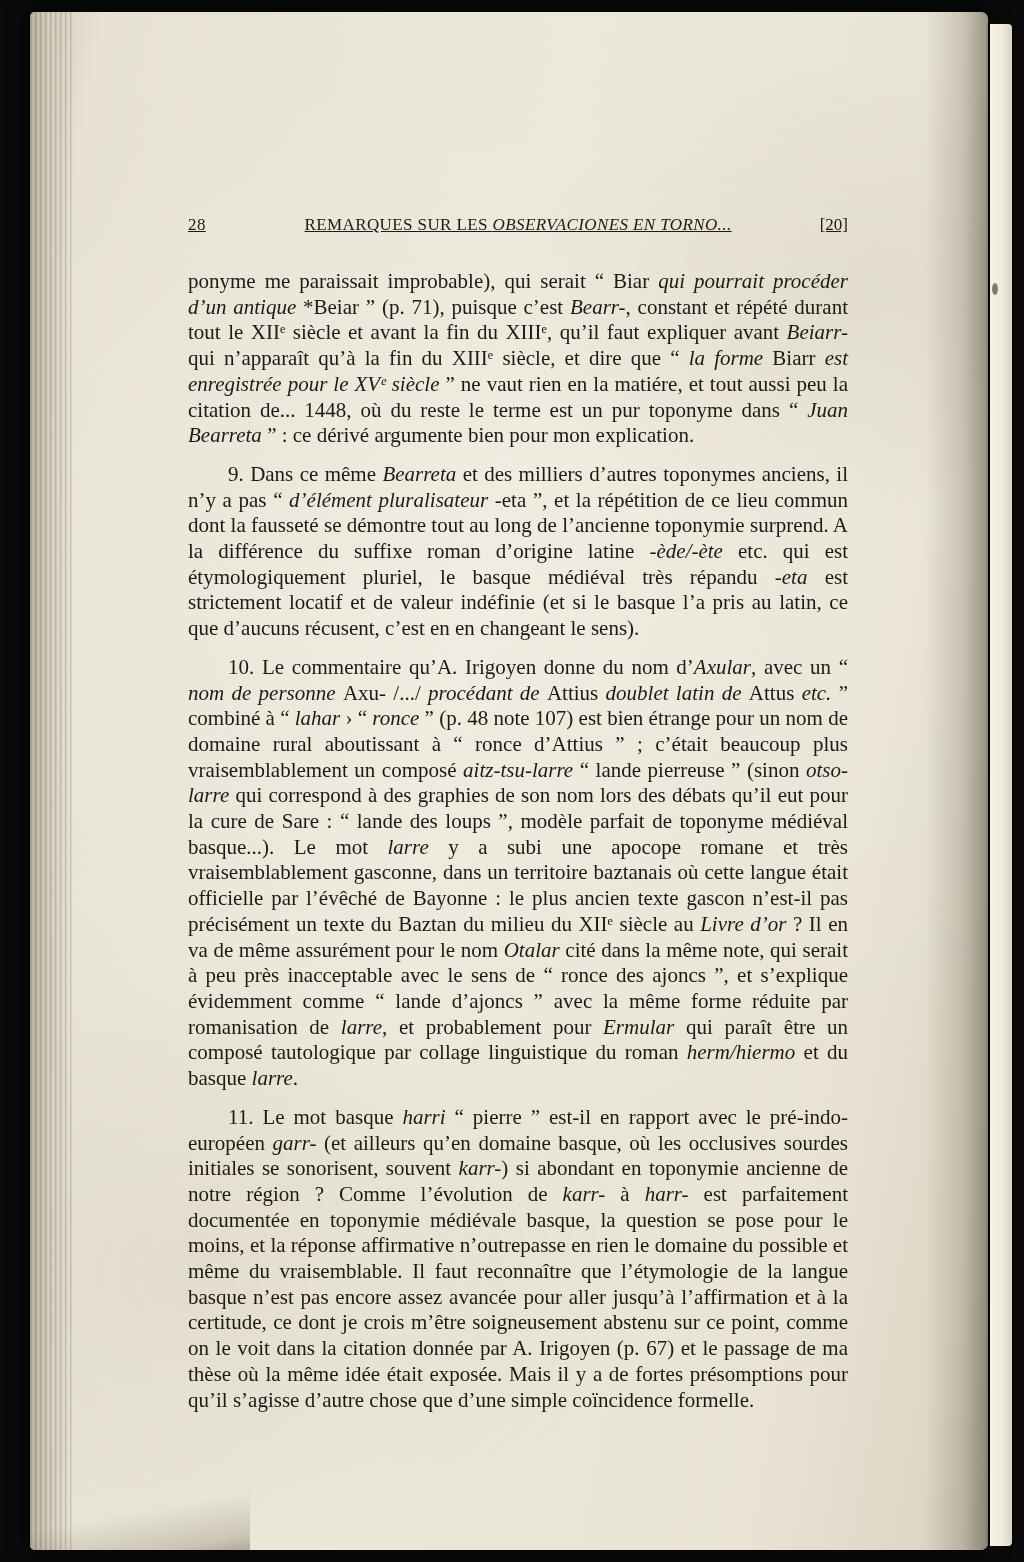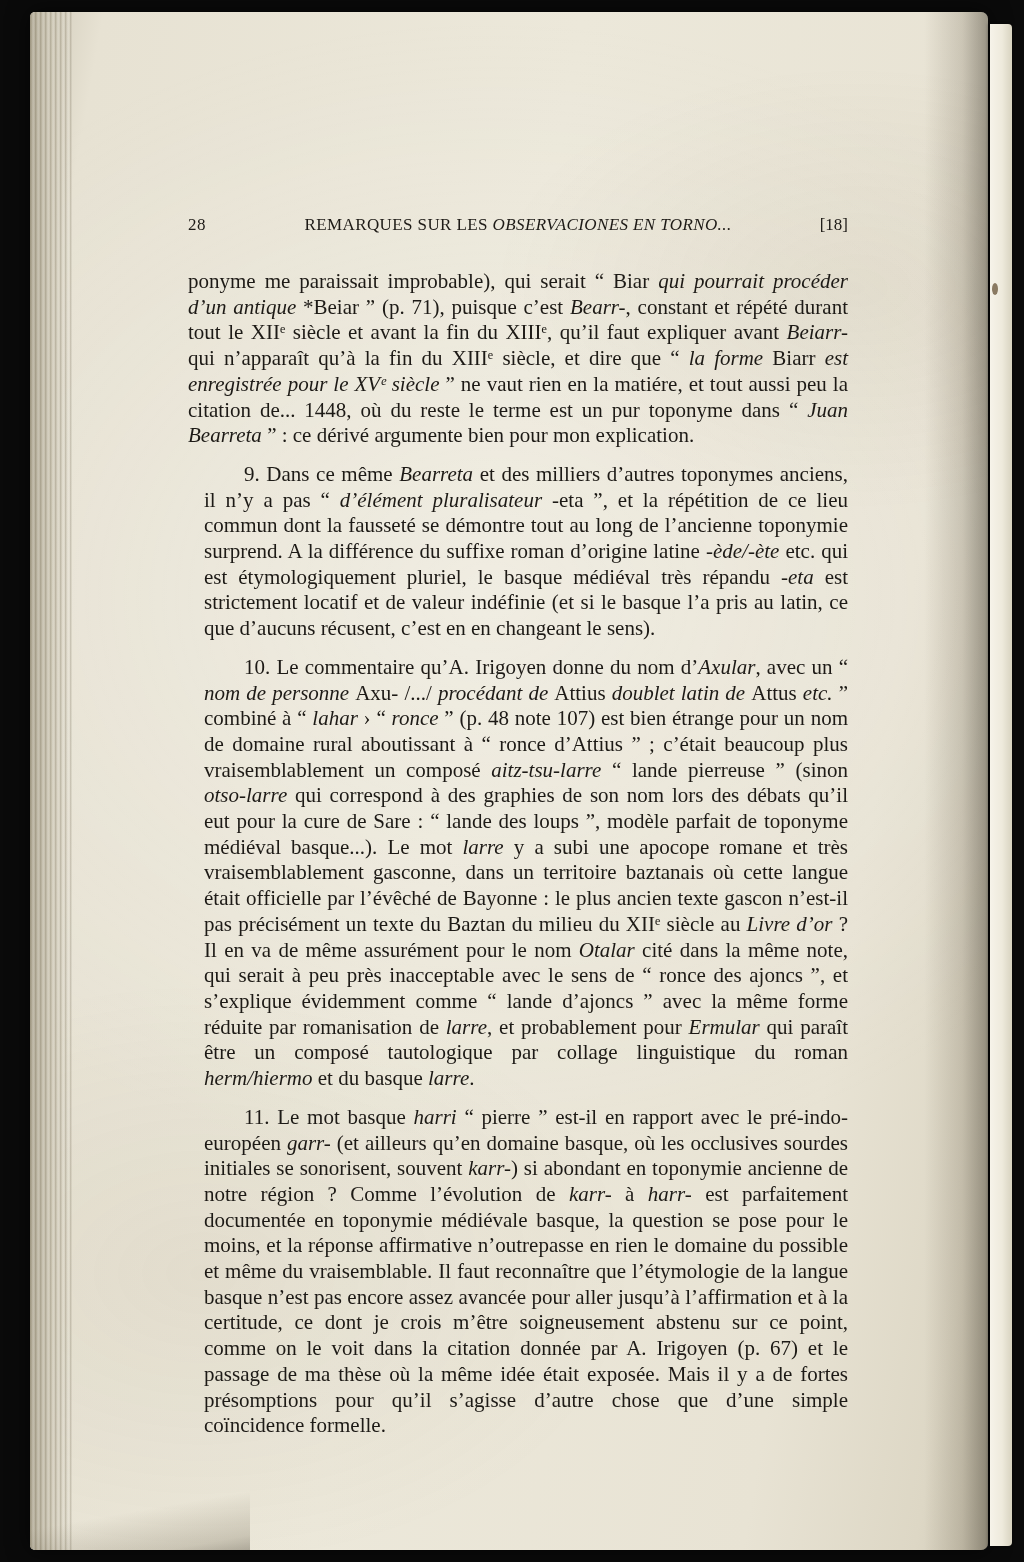--- a/index.html
+++ b/index.html
@@ -81,48 +81,49 @@
     top: 203px;
     width: 660px;
     color: #1d1a16;
   }
   .running-header {
     display: flex;
     align-items: baseline;
     font-size: 17px;
     letter-spacing: 0.4px;
     margin-bottom: 34px;
+    text-decoration: underline;
   }
   .page-number { width: 70px; text-align: left; }
   .running-title { flex: 1; text-align: center; white-space: nowrap; }
   .running-title .it { font-style: italic; }
   .bracket-ref { width: 70px; text-align: right; letter-spacing: 0; }
   .body-text {
     font-size: 21px;
     line-height: 25.7px;
     text-align: justify;
   }
   .para { margin: 0 0 13px 0; }
-  .para.indent { text-indent: 40px; margin-left: 16px; }
+  .para.indent { text-indent: 40px; }
   .it { font-style: italic; }
 </style>
 </head>
 <body>
 
 <div class="scan-page">
   <div class="paper-texture"></div>
   <div class="page-stack-left"></div>
   <div class="page-bottom-curl"></div>
   <div class="gutter-shadow"></div>
 
   <div class="text-area">
     <div class="running-header">
       <span class="page-number">28</span>
       <span class="running-title"><span>REMARQUES SUR LES </span><span class="it">OBSERVACIONES EN TORNO...</span></span>
-      <span class="bracket-ref">[18]</span>
+      <span class="bracket-ref">[20]</span>
     </div>
     <div class="body-text">
         <p class="para"><span>ponyme me paraissait improbable), qui serait “ Biar </span><span class="it">qui pourrait procéder d’un antique </span><span>*Beiar ” (p. 71), puisque c’est </span><span class="it">Bearr-</span><span>, constant et répété durant tout le XIIᵉ siècle et avant la fin du XIIIᵉ, qu’il faut expliquer avant </span><span class="it">Beiarr- </span><span>qui n’apparaît qu’à la fin du XIIIᵉ siècle, et dire que “ </span><span class="it">la forme </span><span>Biarr </span><span class="it">est enregistrée pour le XVᵉ siècle </span><span>” ne vaut rien en la matiére, et tout aussi peu la citation de... 1448, où du reste le terme est un pur toponyme dans “ </span><span class="it">Juan Bearreta </span><span>” : ce dérivé argumente bien pour mon explication.</span></p>
         <p class="para indent"><span>9. Dans ce même </span><span class="it">Bearreta </span><span>et des milliers d’autres toponymes anciens, il n’y a pas “ </span><span class="it">d’élément pluralisateur </span><span>-eta ”, et la répétition de ce lieu commun dont la fausseté se démontre tout au long de l’ancienne toponymie surprend. A la différence du suffixe roman d’origine latine -</span><span class="it">ède/-ète</span><span> etc. qui est étymologiquement pluriel, le  basque médiéval très répandu </span><span class="it">-eta</span><span> est strictement locatif et de valeur indéfinie (et si le basque l’a pris au latin, ce que d’aucuns récusent, c’est  en en changeant le sens).</span></p>
         <p class="para indent"><span>10. Le  commentaire qu’A. Irigoyen donne du nom d’</span><span class="it">Axular</span><span>, avec un “ </span><span class="it">nom de personne </span><span>Axu- /.../ </span><span class="it">procédant de </span><span>Attius </span><span class="it">doublet latin de </span><span>Attus </span><span class="it">etc. </span><span>” combiné à “ </span><span class="it">lahar</span><span> › “ </span><span class="it">ronce </span><span>” (p. 48 note 107) est bien étrange pour un nom de domaine rural aboutissant à “ ronce d’Attius ” ; c’était beaucoup plus vraisemblablement un composé </span><span class="it">aitz-tsu-larre</span><span> “ lande pierreuse ” (sinon </span><span class="it">otso-larre</span><span> qui correspond à des graphies de son nom lors des débats qu’il eut pour la cure de Sare : “ lande des loups ”, modèle parfait de toponyme médiéval basque...). Le mot </span><span class="it">larre </span><span>y a subi une apocope romane et très vraisemblablement gasconne, dans un territoire baztanais où cette langue était officielle par l’évêché de Bayonne : le plus ancien texte gascon n’est-il pas précisément un texte du Baztan du milieu du XIIᵉ siècle au </span><span class="it">Livre d’or </span><span>? Il en va de même assurément pour le nom </span><span class="it">Otalar </span><span>cité dans la même note, qui serait à peu près inacceptable avec le sens de “ ronce des ajoncs ”, et s’explique évidemment comme “ lande d’ajoncs ” avec la même forme réduite par romanisation de </span><span class="it">larre</span><span>, et probablement pour </span><span class="it">Ermular </span><span>qui paraît être un composé tautologique par collage linguistique du roman </span><span class="it">herm/hiermo </span><span>et du basque </span><span class="it">larre</span><span>.</span></p>
         <p class="para indent"><span>11. Le mot basque </span><span class="it">harri </span><span>“ pierre ” est-il en rapport avec le pré-indo-européen </span><span class="it">garr- </span><span>(et ailleurs qu’en domaine basque, où les occlusives sourdes initiales se sonorisent, souvent </span><span class="it">karr-</span><span>) si abondant en toponymie ancienne de notre région ? Comme l’évolution de </span><span class="it">karr- </span><span>à </span><span class="it">harr- </span><span>est parfaitement documentée en toponymie médiévale basque, la question se pose pour le moins, et la réponse affirmative n’outrepasse en rien le domaine du possible et même du vraisemblable. Il faut reconnaître que l’étymologie de la langue basque n’est pas encore assez avancée pour aller jusqu’à l’affirmation et à la certitude, ce dont je crois m’être soigneusement abstenu sur ce point, comme on le voit dans la citation donnée par A. Irigoyen (p. 67) et le passage de ma thèse où la même idée était exposée. Mais il y a de fortes présomptions pour qu’il s’agisse d’autre chose que d’une simple coïncidence formelle.</span></p>
       </div>
   </div>
 </div>
 

